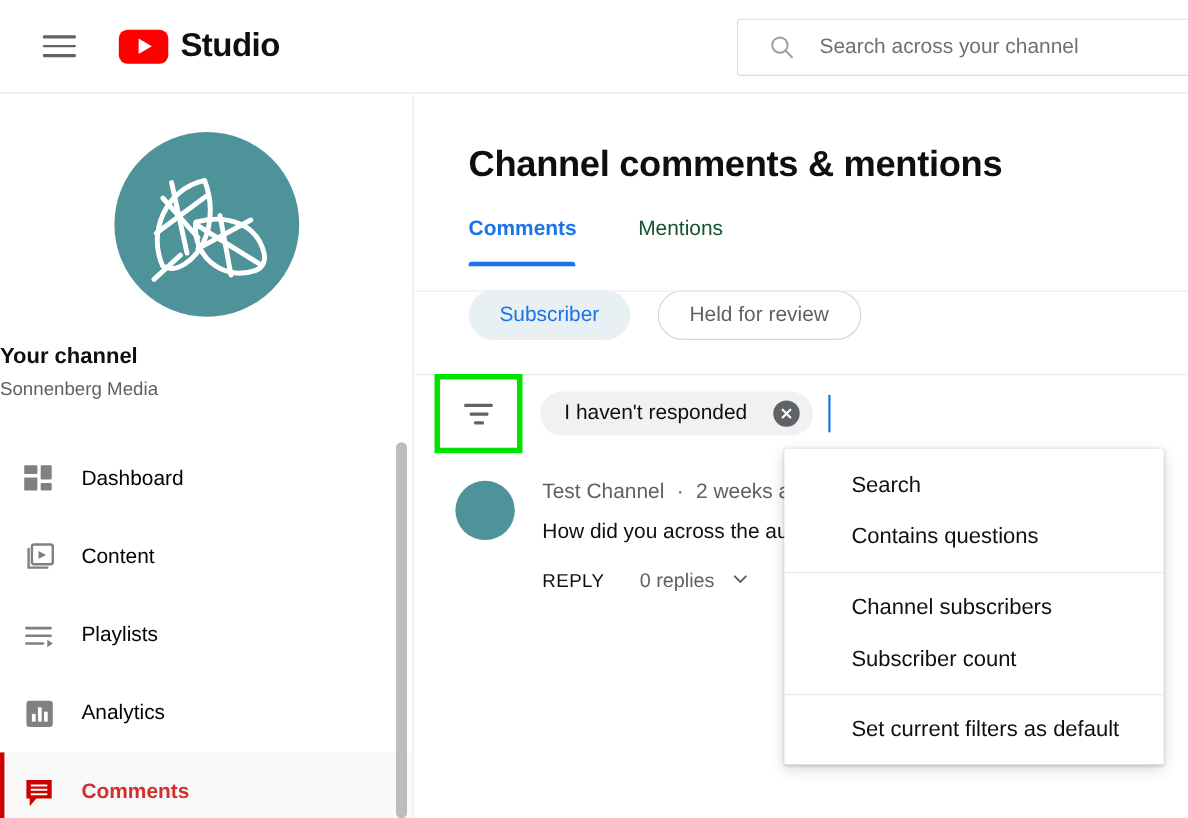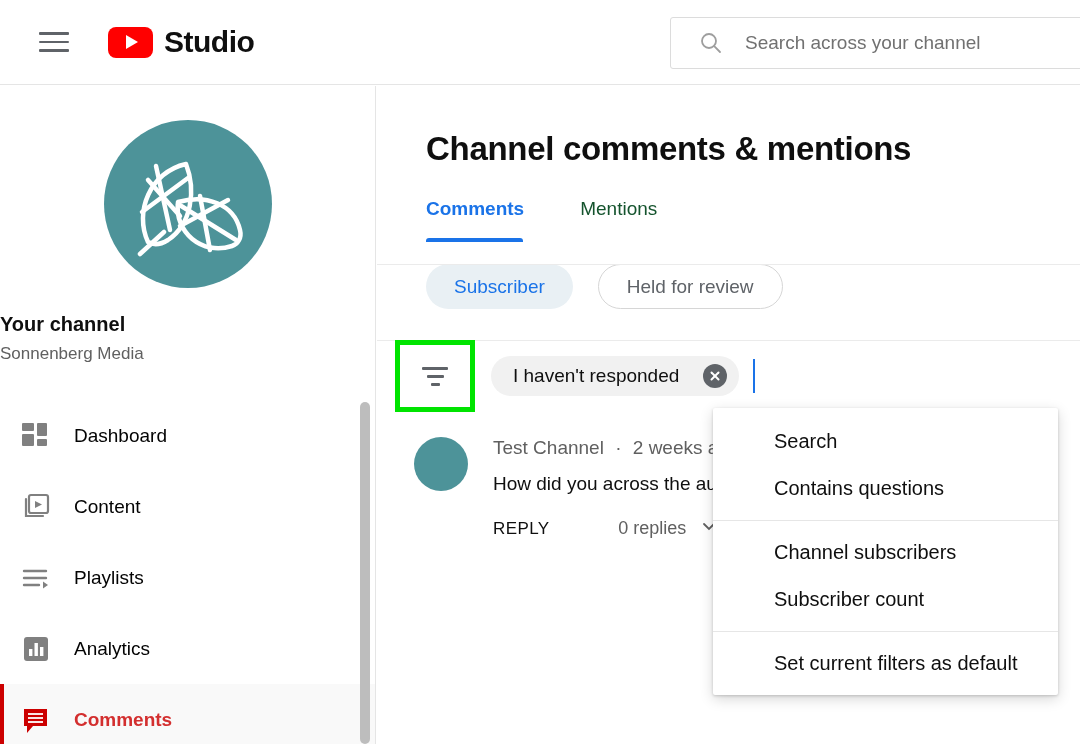--- a/index.html
+++ b/index.html
@@ -142,21 +142,21 @@
   .caret { margin-left: 14px; width: 2px; height: 34px; background: #1a73e8; }
 
   
   .comment { position: absolute; left: 377px; top: 425px; width: 703px; padding-left: 37px; display: flex; }
   .avatar-sm { width: 54px; height: 54px; border-radius: 50%; background: #4d9399; flex: none; margin-top: 12px; }
   .cbody { margin-left: 25px; padding-top: 12px; }
   .cmeta { font-size: 19px; color: #606060; white-space: nowrap; }
   .cmeta .cname { color: #606060; }
   .cmeta .dot { margin: 0 6px; }
   .ctext { margin-top: 14px; font-size: 19px; color: #0f0f0f; white-space: nowrap; }
-  .cactions { margin-top: 22px; display: flex; align-items: center; gap: 32px; justify-content: space-between; }
+  .cactions { margin-top: 22px; display: flex; align-items: center; gap: 32px; }
   .reply-btn { font-size: 17px; color: #0f0f0f; font-weight: 500; letter-spacing: .4px; cursor: pointer; }
   .replies-btn { display: flex; align-items: center; gap: 14px; font-size: 18px; color: #606060; cursor: pointer; }
 
   
   .dropdown {
     position: absolute; left: 713px; top: 408px; width: 345px;
     background: #fff; border-radius: 2px;
     box-shadow: 0 1px 3px rgba(0,0,0,.18), 0 4px 14px rgba(0,0,0,.16);
     z-index: 50; padding: 10px 0 8px 0;
   }

